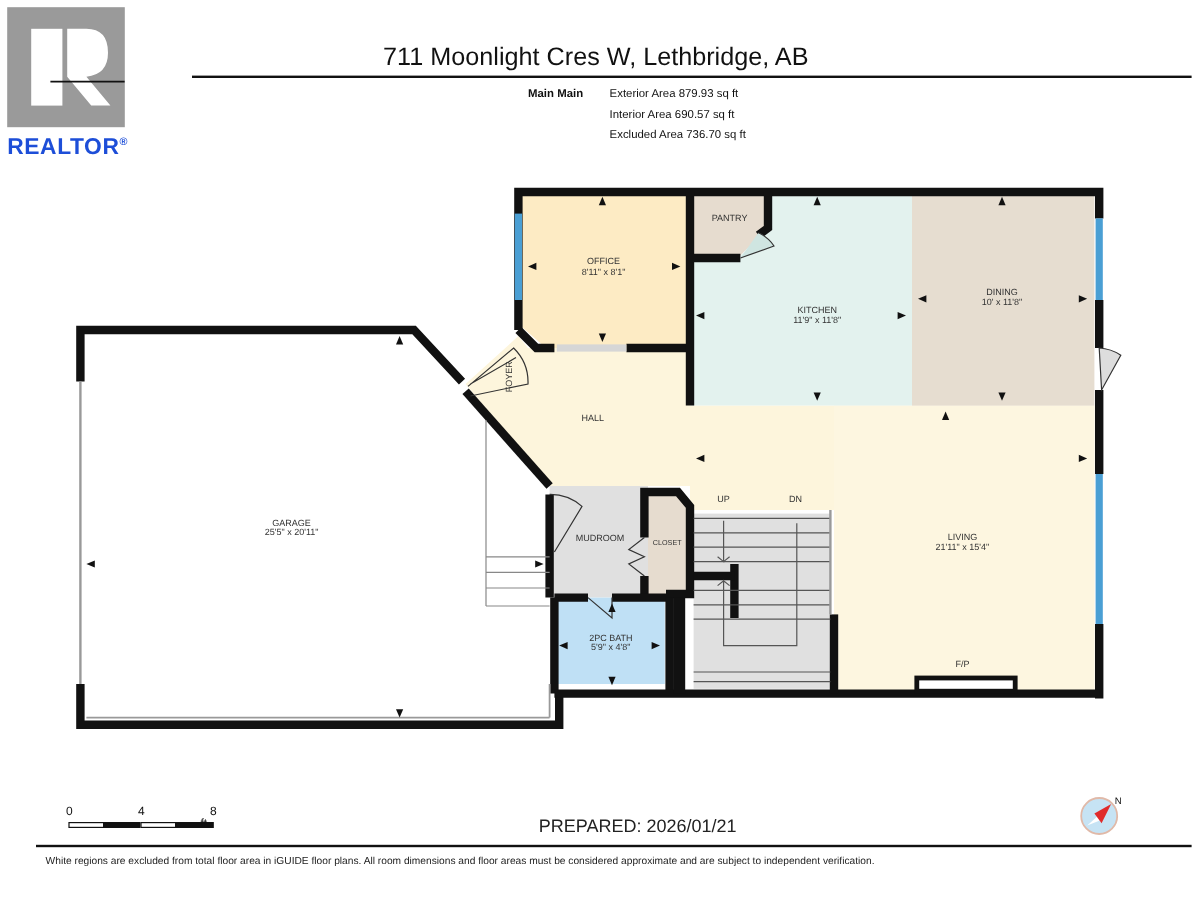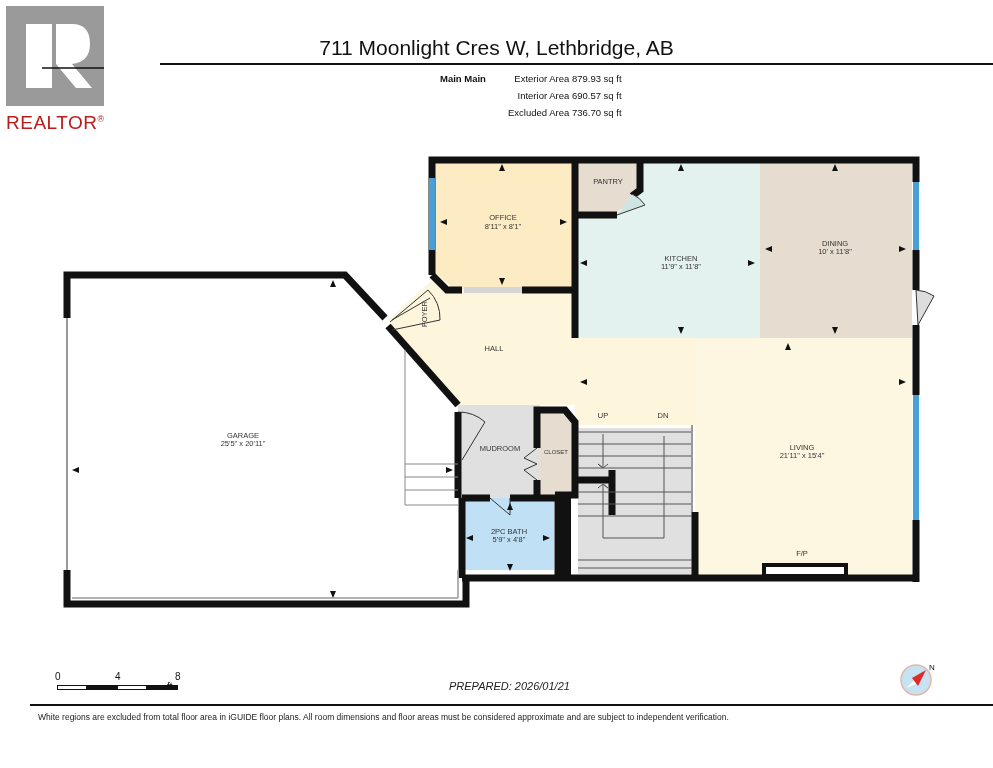--- a/index.html
+++ b/index.html
@@ -1,31 +1,31 @@
 <!DOCTYPE html>
 <html><head>
   <meta charset="utf-8">
   <style>
     html, body { margin: 0; padding: 0; background: #ffffff; }
     body { width: 993px; height: 768px; position: relative; overflow: hidden; font-family: "Liberation Sans", sans-serif; color: #111; }
     .logo { position: absolute; left: 6px; top: 6px; width: 100px; height: 130px; }
     .logo-box { position: absolute; left: 0; top: 0; width: 98px; height: 100px; background: #9a9a9a; }
-    .logo-text { position: absolute; left: 0; top: 106px; font-size: 19px; letter-spacing: 0.5px; color: #b91c1c; }
+    .logo-text { position: absolute; left: 0; top: 106px; font-size: 19px; letter-spacing: 0.5px; color: #1d4ed8; font-weight: bold; }
     .logo-text sup { font-size: 9px; }
     .title { position: absolute; left: 0; width: 993px; top: 36px; text-align: center; font-size: 21px; font-weight: normal; }
     .title-rule { position: absolute; left: 160px; right: 0; top: 63px; height: 2px; background: #111; }
     .areas { position: absolute; top: 70px; left: 440px; font-size: 9.5px; line-height: 17px; }
     .areas .label { position: absolute; left: 0; top: 0; font-weight: bold; width: 70px; }
-    .areas .list { position: absolute; left: 68px; top: 0; white-space: nowrap; text-align: right; }
+    .areas .list { position: absolute; left: 68px; top: 0; white-space: nowrap; }
     svg.plan { position: absolute; left: 0; top: 0; }
     .room-label { font-family: "Liberation Sans", sans-serif; font-size: 7.5px; fill: #333; text-anchor: middle; }
     .scale { position: absolute; left: 55px; top: 671px; width: 170px; height: 30px; font-size: 10px; }
     .scale .tick { position: absolute; top: 0; }
     .scale .bar { position: absolute; top: 14px; height: 5px; border: 1px solid #111; box-sizing: border-box; }
-    .prepared { position: absolute; left: 449px; top: 680px; font-size: 11px; color: #222; font-style: italic; }
+    .prepared { position: absolute; left: 449px; top: 680px; font-size: 15px; color: #222; }
     .compass { position: absolute; left: 898px; top: 660px; width: 40px; height: 40px; }
     .bottom-rule { position: absolute; left: 30px; right: 0; top: 704px; height: 2px; background: #111; }
     .disclaimer { position: absolute; left: 38px; top: 712px; font-size: 8.5px; color: #222; white-space: nowrap; text-align: center; }
   </style>
 </head>
 <body>
 
 <div class="logo">
   <div class="logo-box">
     <svg width="98" height="100" viewBox="0 0 98 100">

